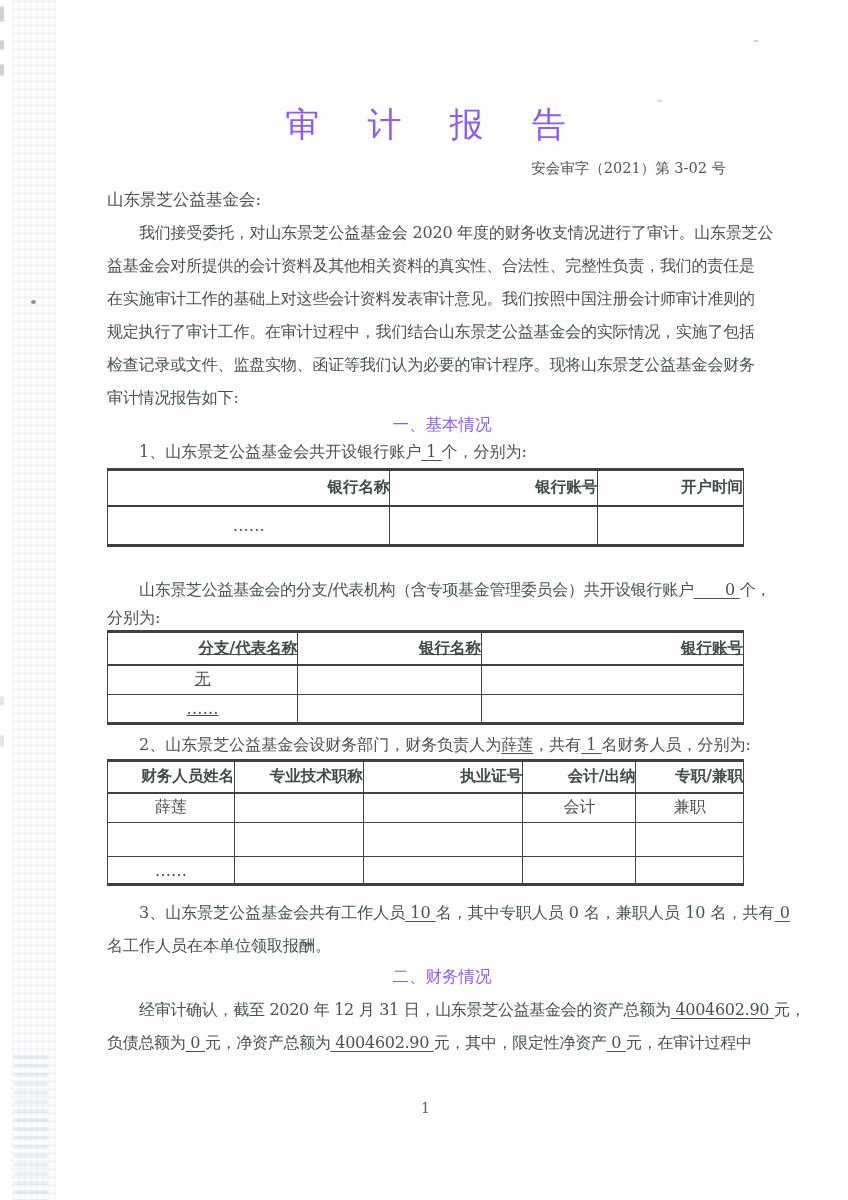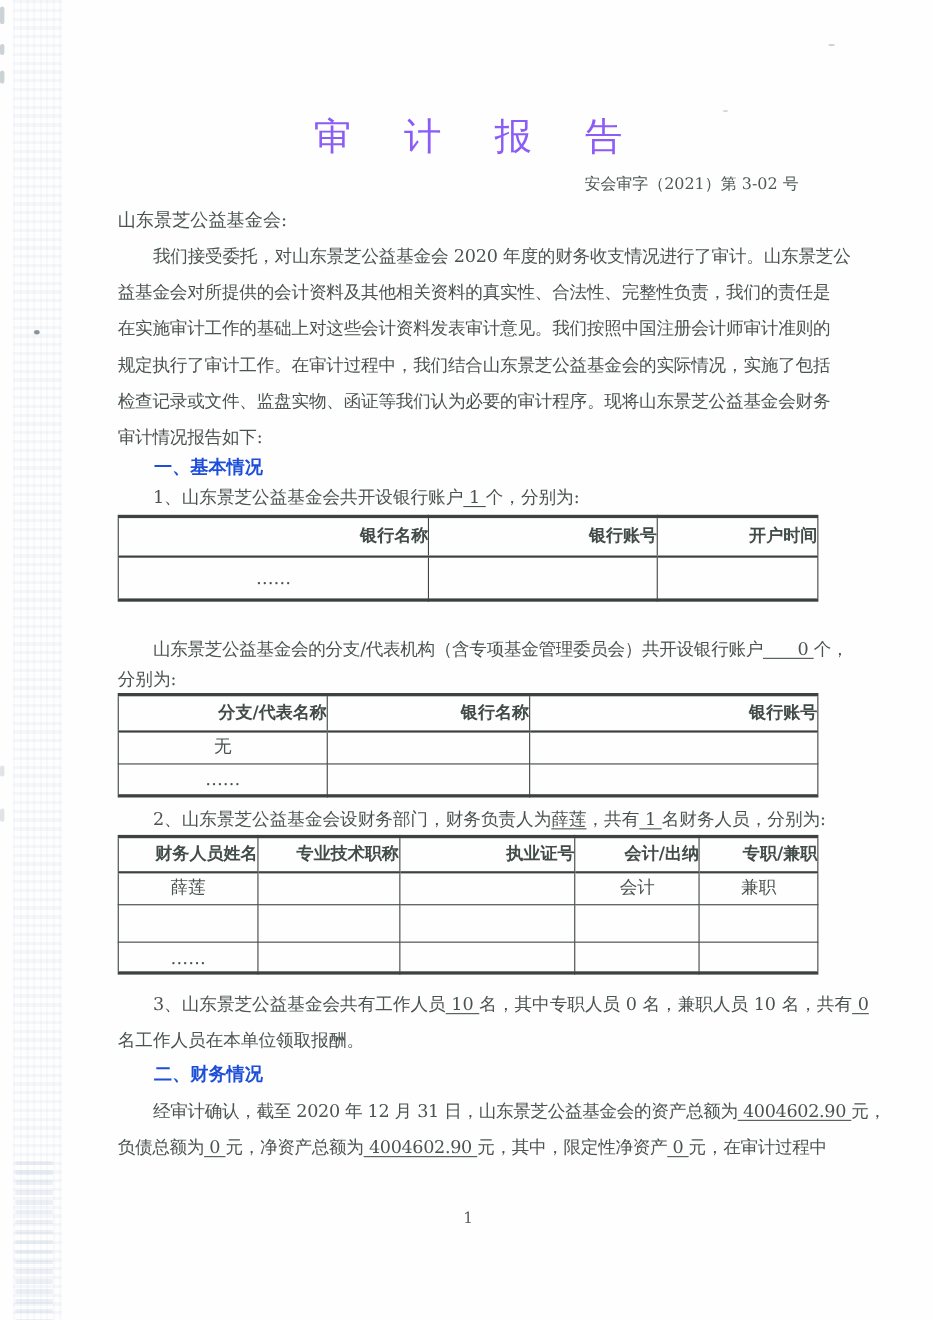--- a/index.html
+++ b/index.html
@@ -38,21 +38,21 @@
     top:102px; text-align:center;
     font-size:34px; line-height:44px; letter-spacing:.55em; padding-left:.55em;
     color:#8b5cf6;
   }
   .docnum { top:157px; text-align:right; padding-right:18px; font-size:14.5px; line-height:22px; color:#4d5854; }
   .salute { top:186px; font-size:16.5px; line-height:28px; }
 
   .intro { top:216px; }
   .intro .line { line-height:33px; letter-spacing:-0.2px; }
 
-  .heading { font-family:"DejaVu Sans","Liberation Sans",sans-serif; font-weight:bold; font-size:16.5px; color:#1d4ed8; }
+  .heading { font-family:"DejaVu Sans","Liberation Sans",sans-serif; font-weight:normal; font-size:16.5px; color:#8b5cf6;text-align:center; }
   .h1 { top:411px; line-height:28px; }
   .h2 { top:961px; line-height:32px; }
 
   .l-bank   { top:438px; line-height:28px; }
   .l-br1    { top:576px; line-height:28px; letter-spacing:-0.3px; }
   .l-br2    { top:604px; line-height:28px; }
   .l-dept   { top:731px; line-height:28px; }
   .l-staff1 { top:896px; line-height:33px; }
   .l-staff2 { top:929px; line-height:33px; }
   .l-fin1   { top:993px;  line-height:33px; letter-spacing:-0.3px; }
@@ -66,21 +66,21 @@
     font-family:"DejaVu Sans","Liberation Sans",sans-serif;
     font-weight:bold; font-size:15.5px; color:#414b47; text-align:center;
   }
   td { font-size:16px; color:#4a534f; padding:0 12px; }
 
   #table1 { top:468px; }
   #table1 thead tr { height:36px; }
   #table1 tbody tr:nth-child(1) { height:40px; }
   #table1 tbody tr:nth-child(2) { height:22px; }
 
-  #table2 { top:630px; }
+  #table2 { top:630px;text-decoration:underline; }
   #table2 thead tr { height:33px; }
   #table2 tbody tr:nth-child(1) { height:30px; }
   #table2 tbody tr:nth-child(2) { height:29px; }
 
   #table3 { top:759px; }
   #table3 thead tr { height:32px; }
   #table3 tbody tr:nth-child(1) { height:30px; }
   #table3 tbody tr:nth-child(2) { height:34px; }
   #table3 tbody tr:nth-child(3) { height:28px; }
 

